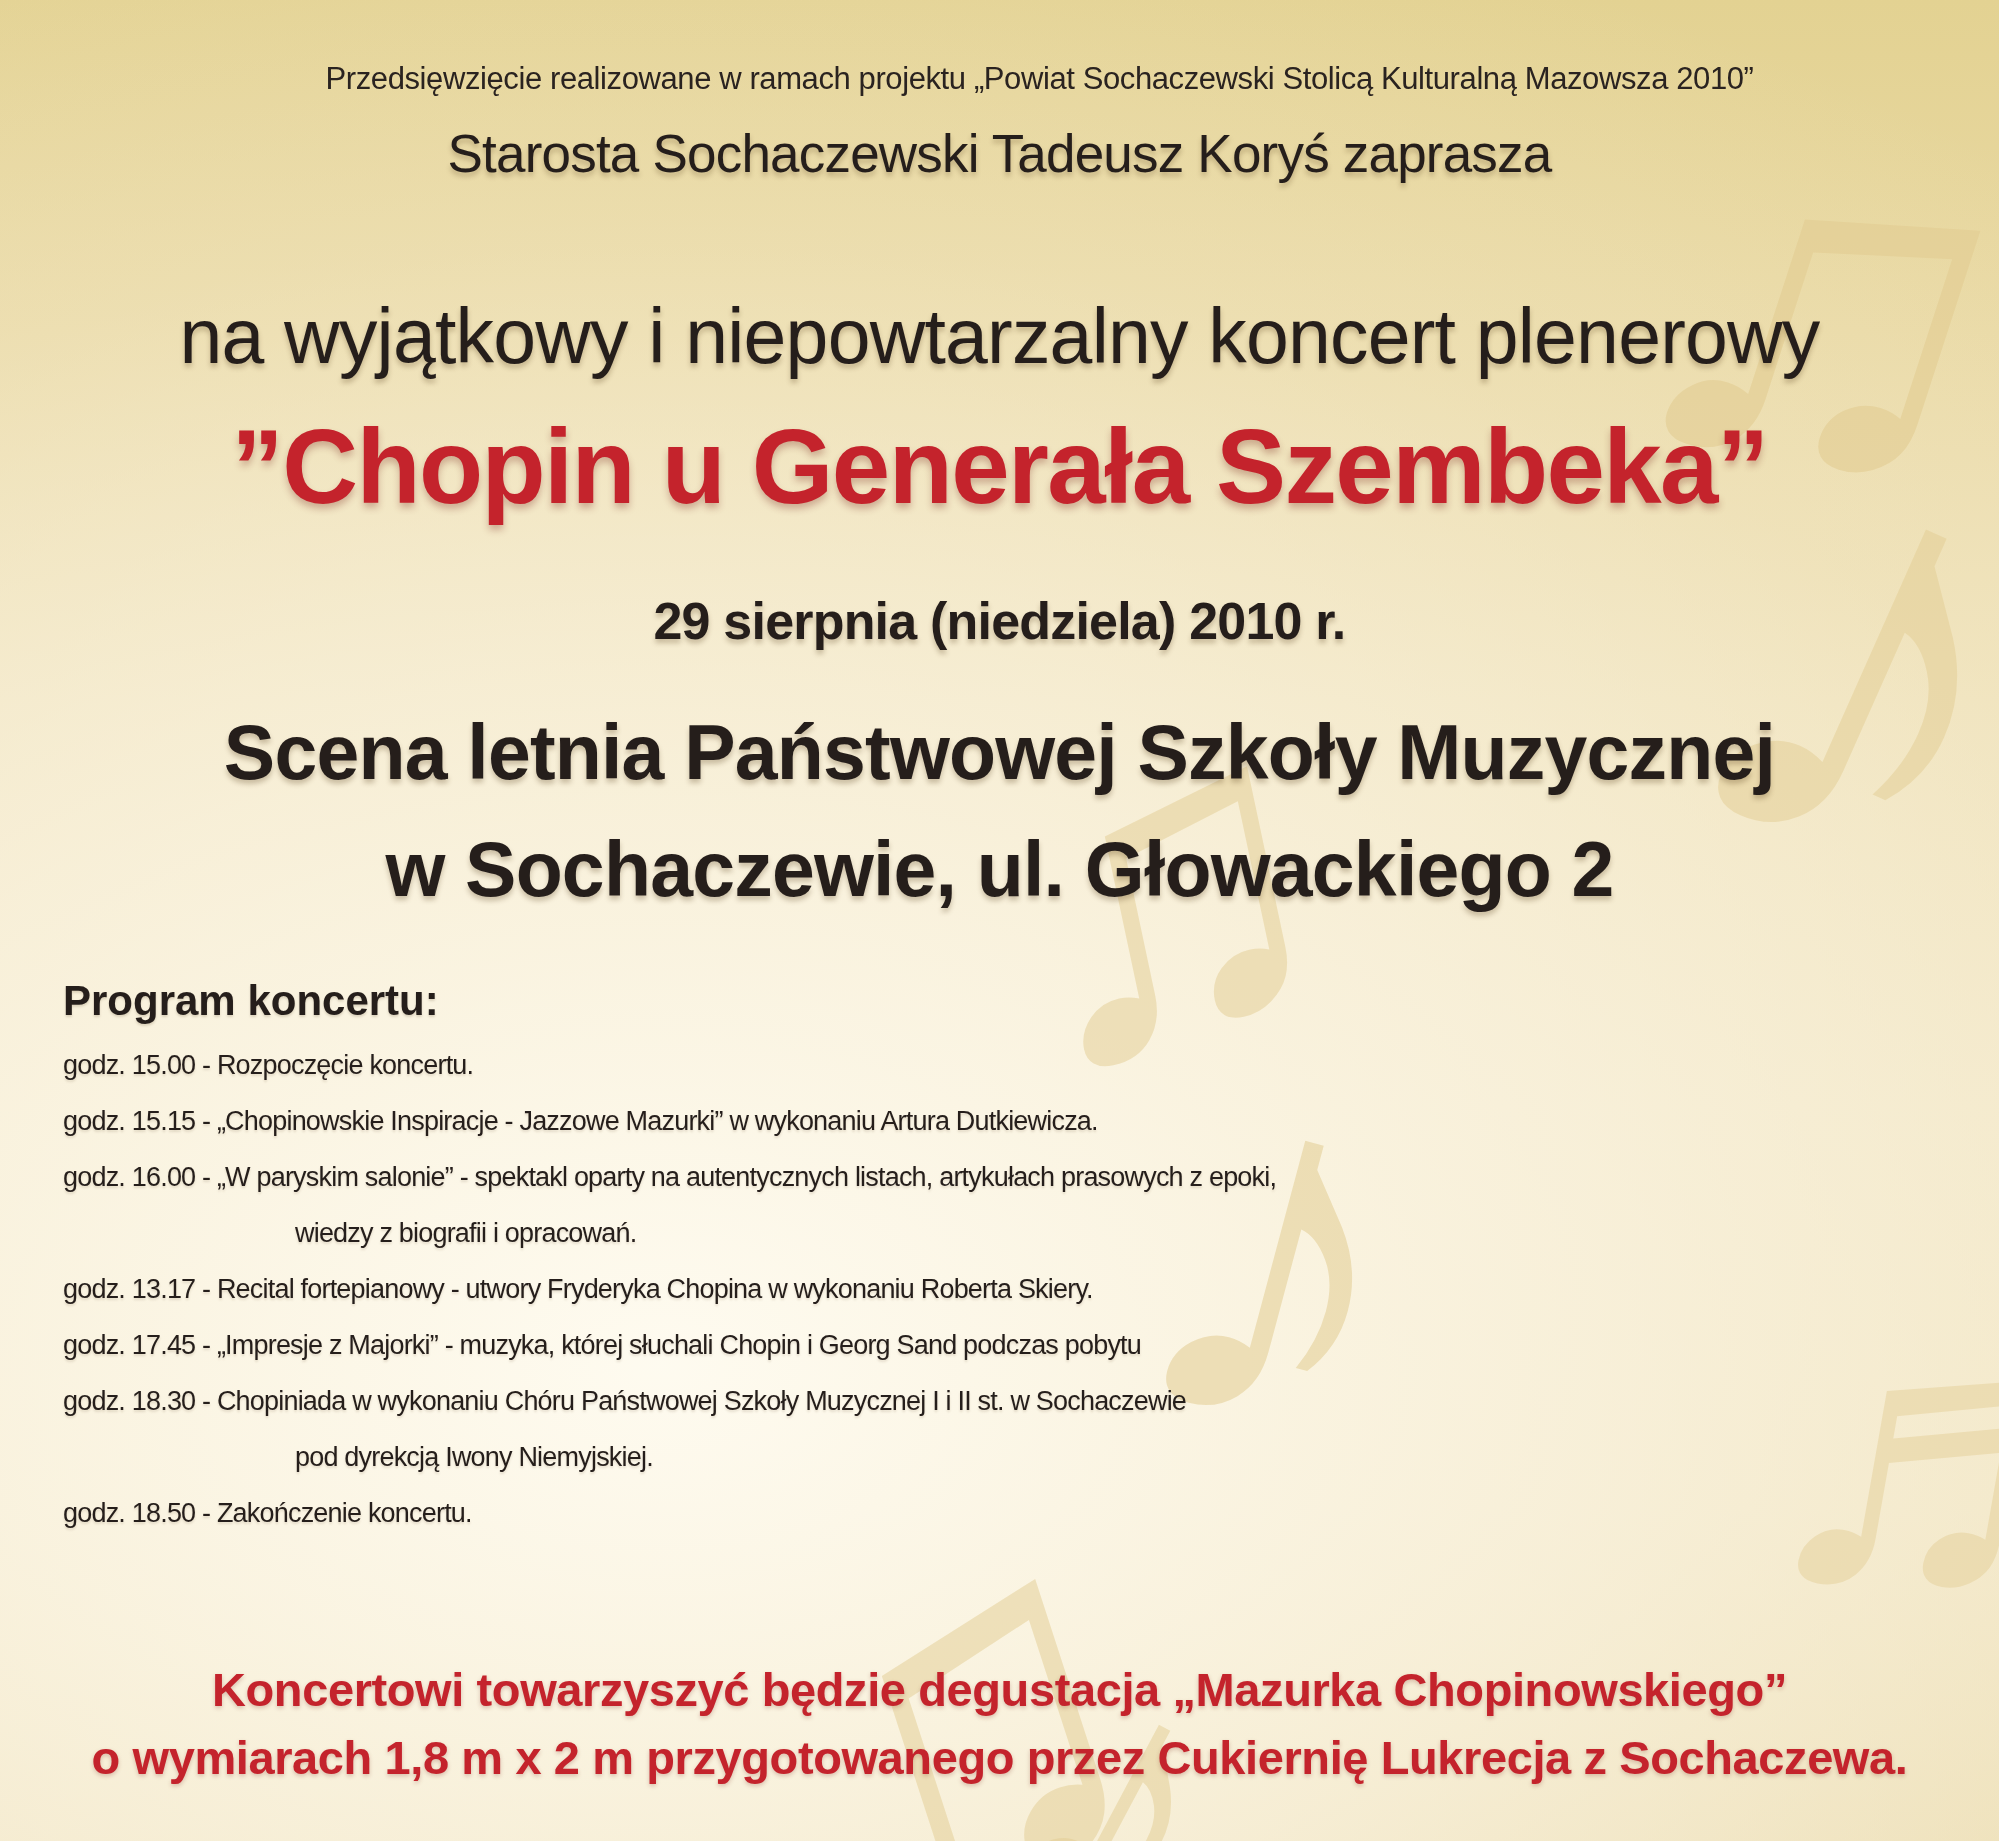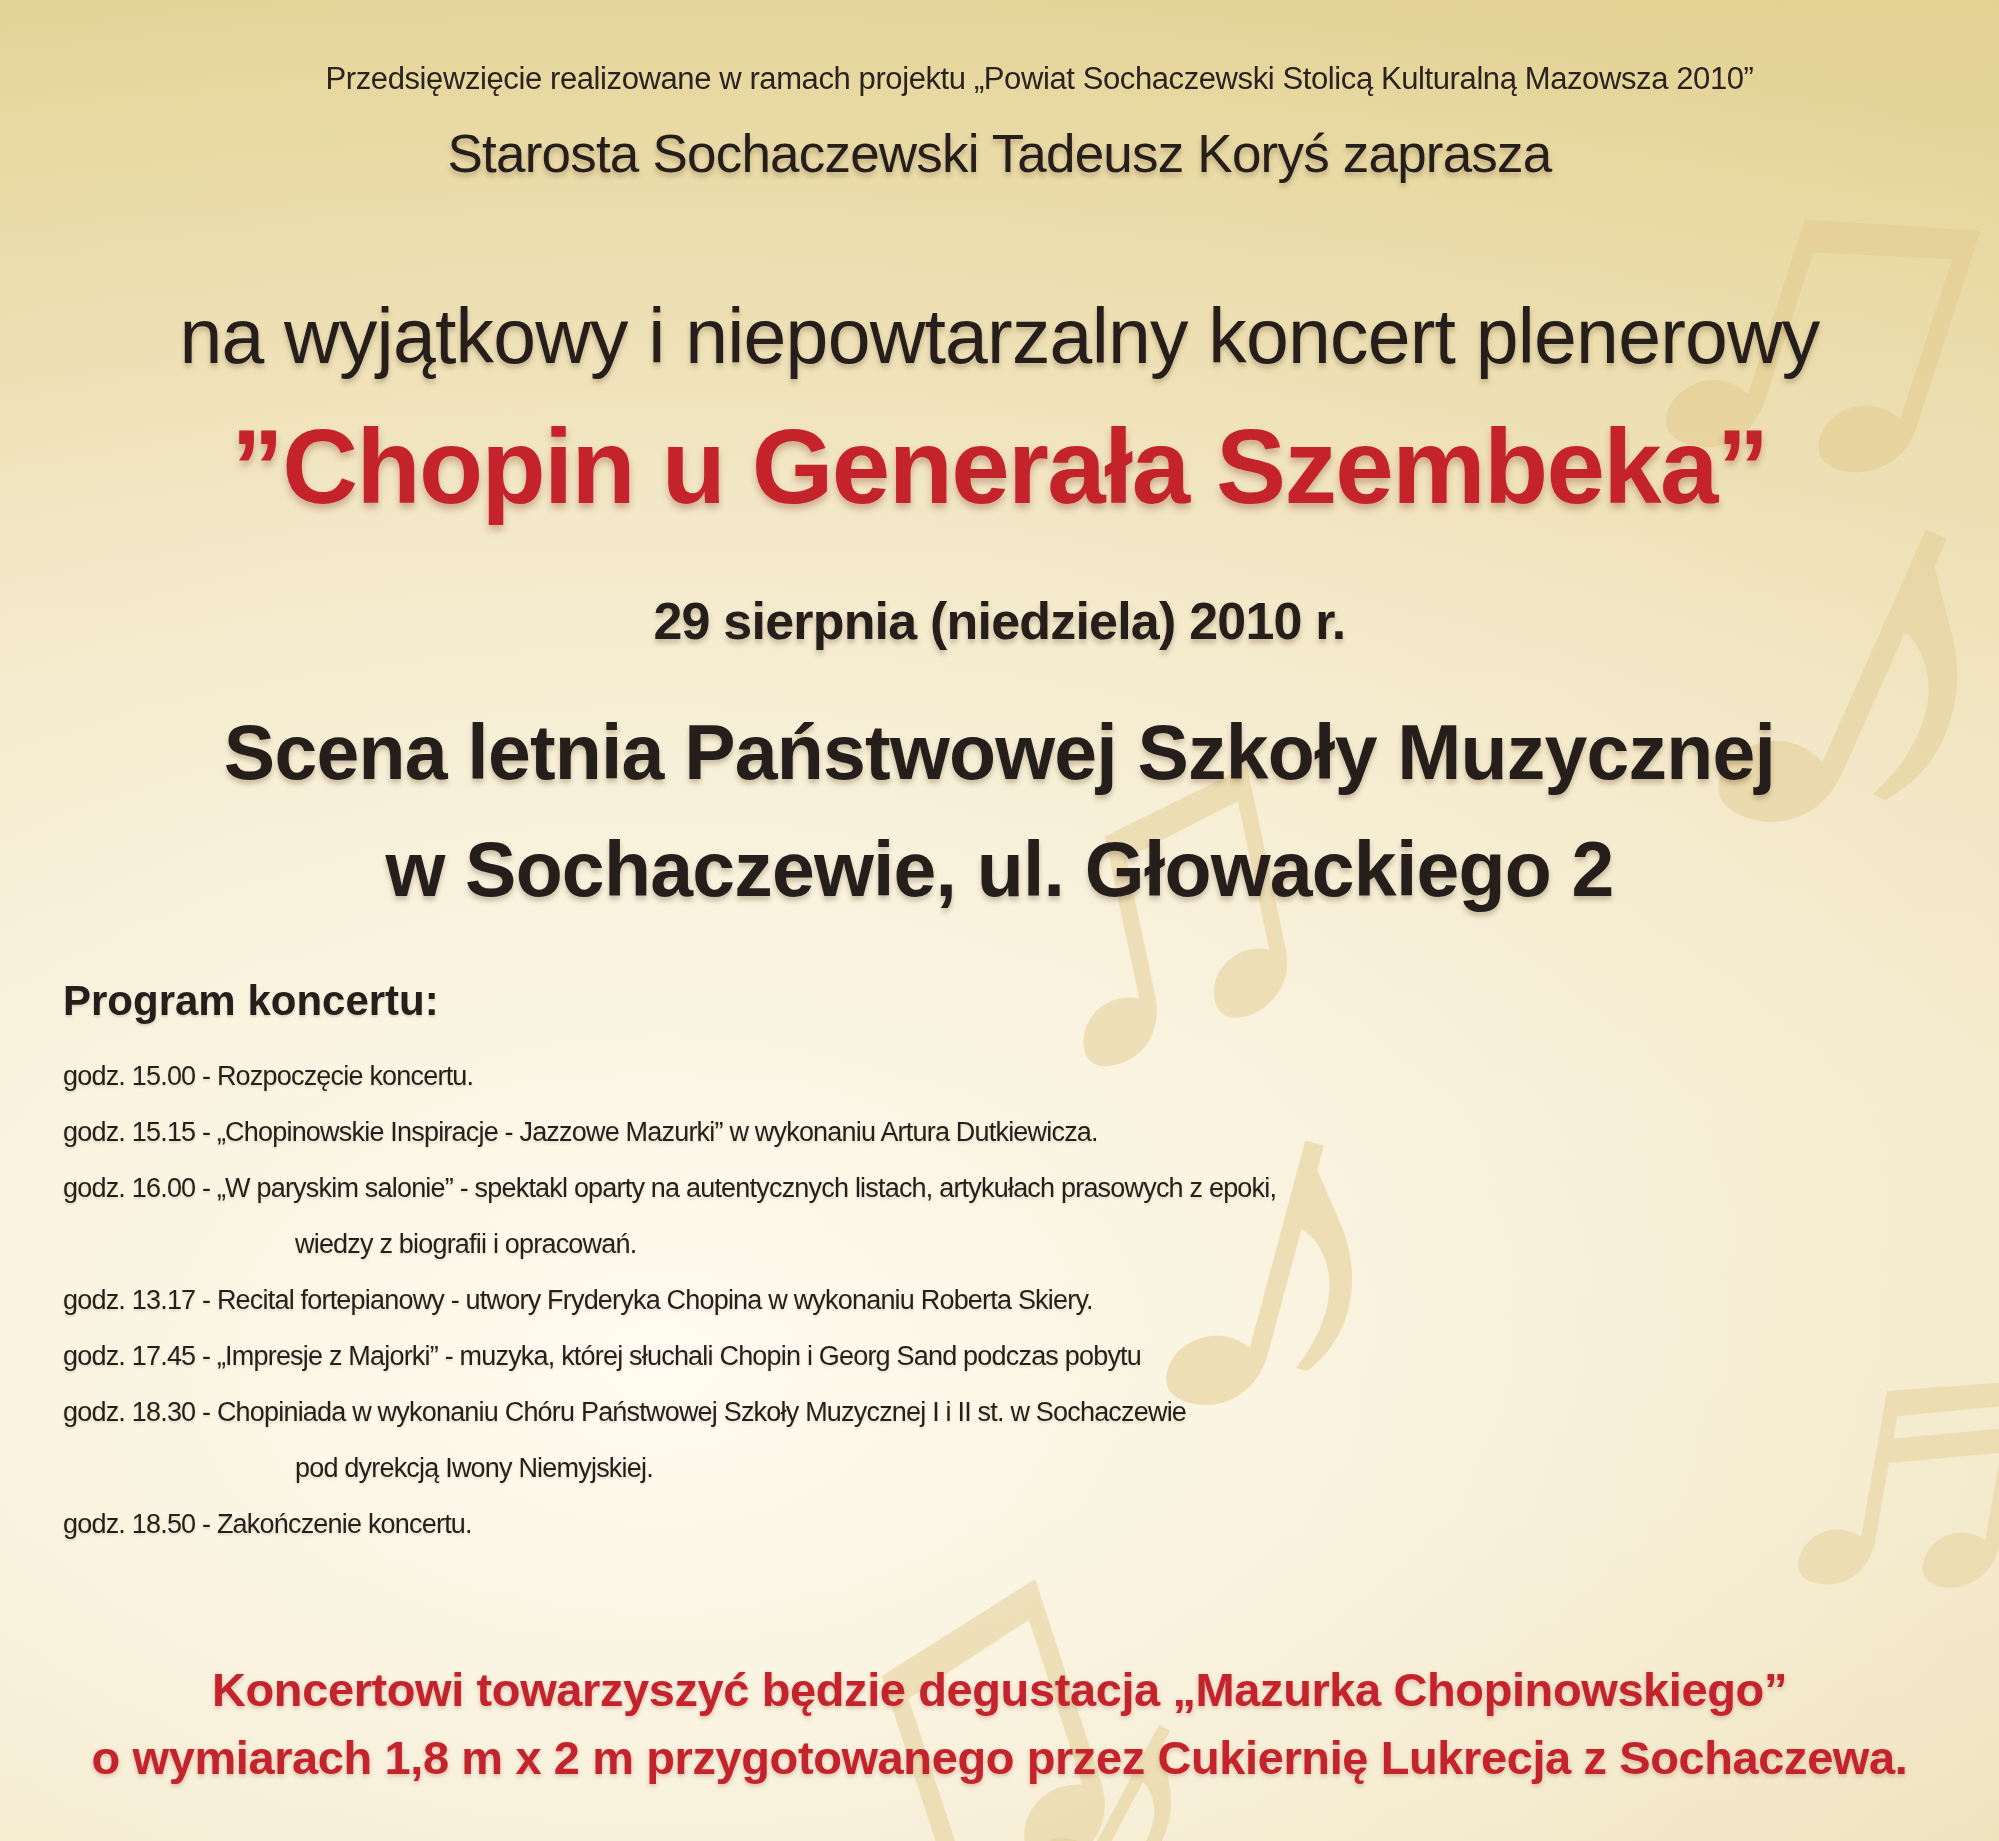--- a/index.html
+++ b/index.html
@@ -100,21 +100,21 @@
   .program {
     position: absolute;
     top: 977px;
     left: 63px;
     right: 0;
     text-align: left;
   }
   .program-heading {
     font-size: 42px;
     font-weight: 700;
-    margin-bottom: 23px;
+    margin-bottom: 12px;
     text-shadow: 0 1.6px 2.4px rgba(85, 60, 25, 0.18);
   }
   .program-line {
     font-size: 27px;
     line-height: 56px;
     letter-spacing: -0.8px;
     white-space: nowrap;
     text-shadow: 0 1.6px 2.4px rgba(85, 60, 25, 0.15);
   }
   .program-line.indent { padding-left: 232px; }

